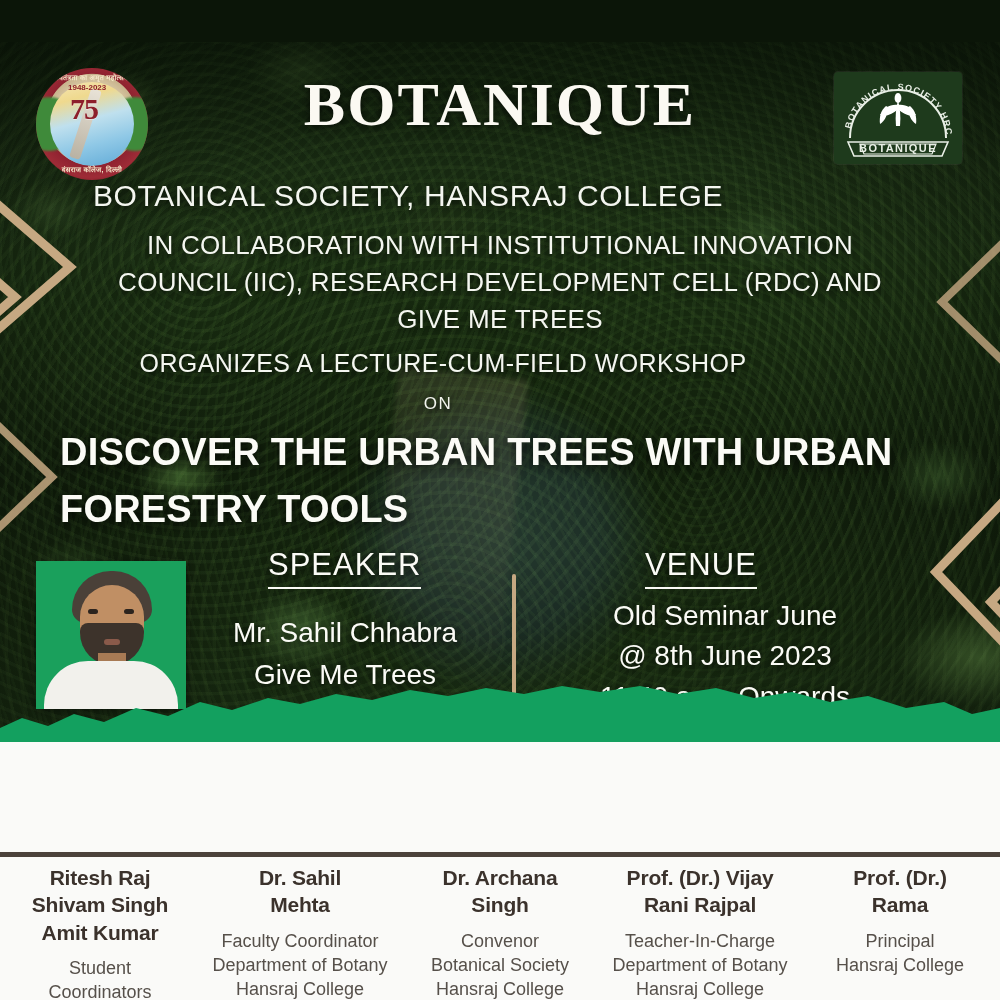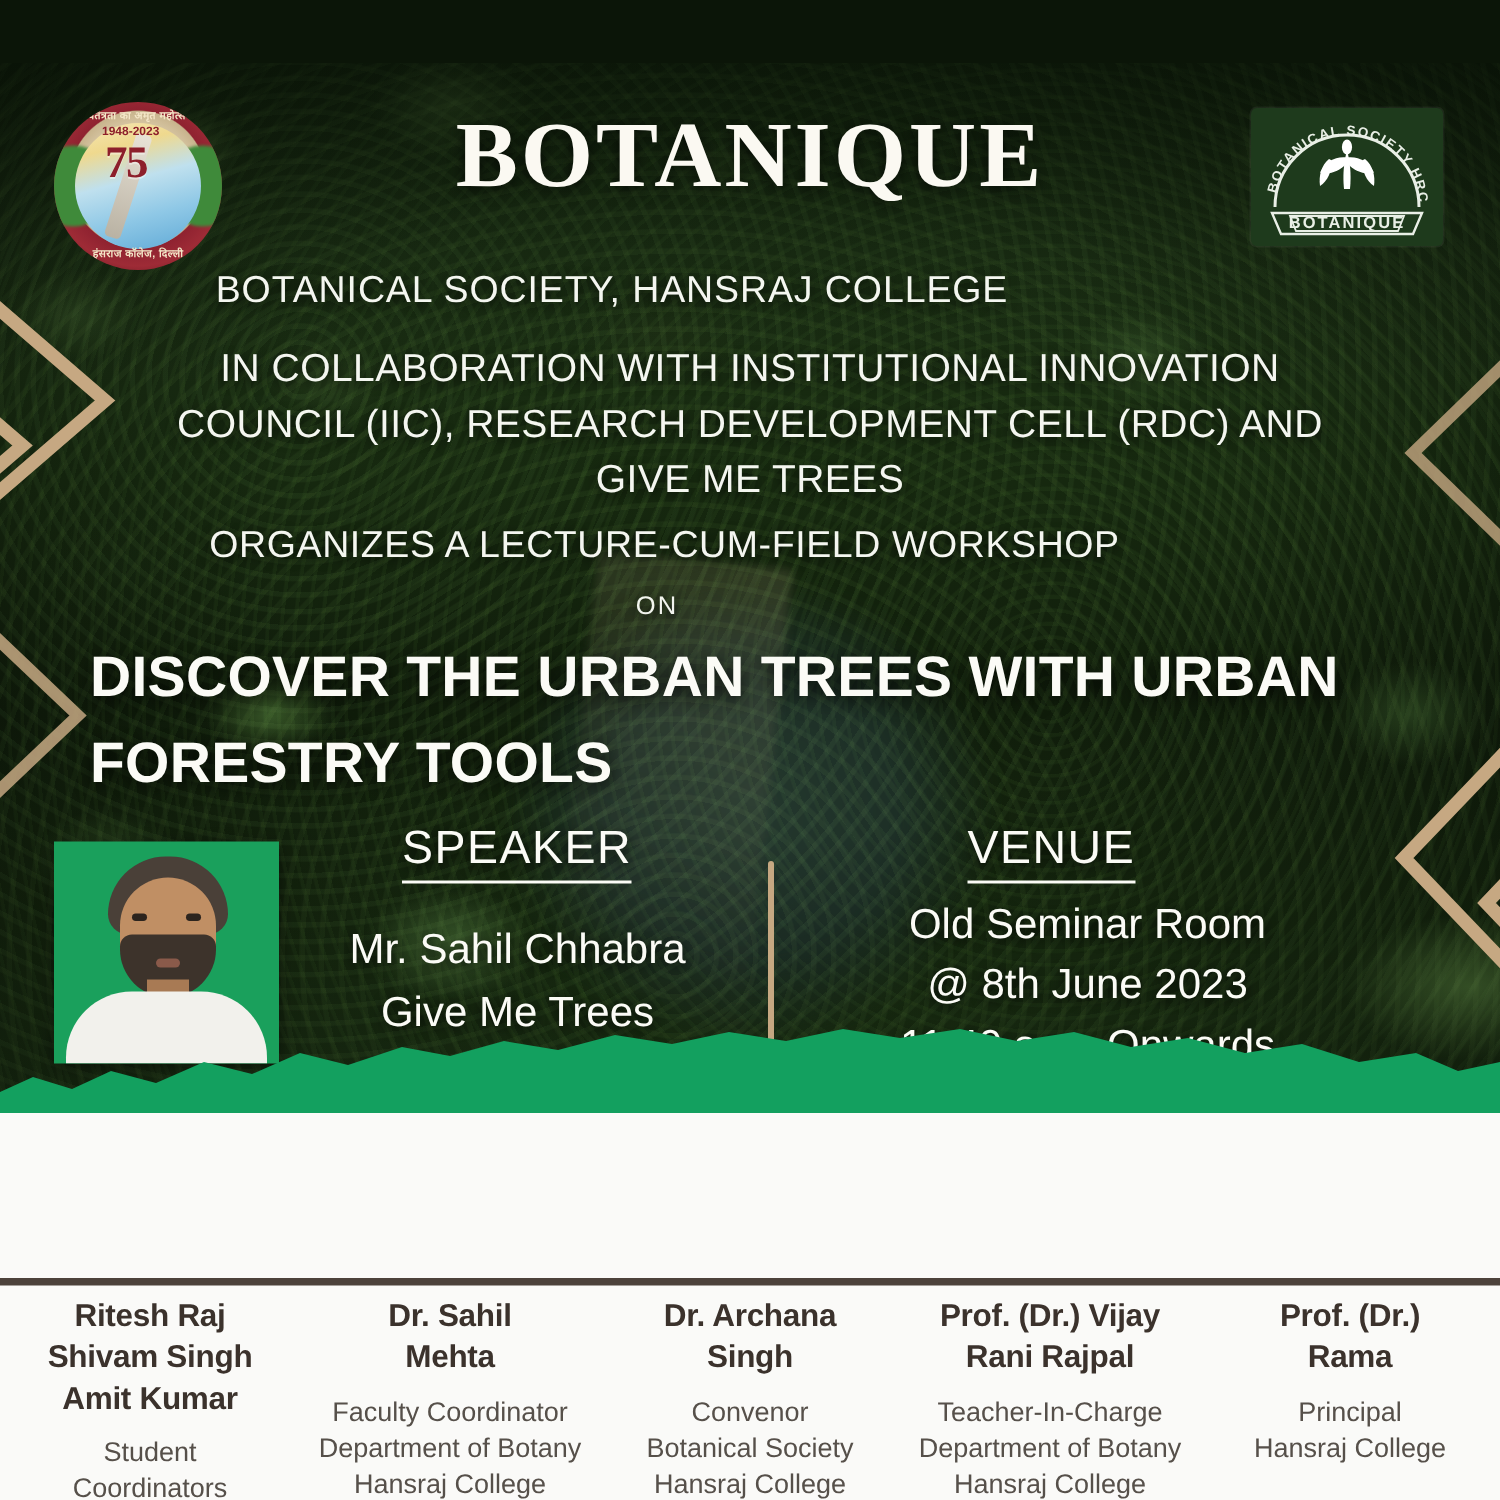--- a/index.html
+++ b/index.html
@@ -113,21 +113,21 @@
 
   
   .title-main {
     position:absolute; left:0; top:30px; width:1000px; text-align:center;
     font-family:"Liberation Serif", serif; font-weight:700; font-size:62px; line-height:1.05;
     color:#fbf9f2; letter-spacing:2px;
     text-shadow:0 2px 10px rgba(0,0,0,.75);
   }
   .subtitle {
     position:absolute; left:0; top:137px; width:816px; text-align:center;
-    font-size:25px; font-weight:400; letter-spacing:.6px; color:#f4f6f0;
+    font-size:30px; font-weight:400; letter-spacing:.6px; color:#f4f6f0;
     text-shadow:0 2px 8px rgba(0,0,0,.8);
   }
   .collab {
     position:absolute; left:90px; top:185px; width:820px; text-align:center;
     font-size:26px; font-weight:400; line-height:1.42; letter-spacing:.3px; color:#f4f6f0;
     text-shadow:0 2px 8px rgba(0,0,0,.8);
   }
   .organizes {
     position:absolute; left:0; top:307px; width:886px; text-align:center;
     font-size:25px; font-weight:400; letter-spacing:.4px; color:#f4f6f0;
@@ -280,21 +280,21 @@
   <div class="col-head speaker-head">SPEAKER</div>
   <div class="col-head venue-head">VENUE</div>
   <div class="vdiv"></div>
 
   <div class="speaker-body">
     <div>Mr. Sahil Chhabra</div>
     <div>Give Me Trees</div>
   </div>
 
   <div class="venue-body">
-    <div>Old Seminar Room</div>
+    <div>Old Seminar June</div>
     <div>@ 8th June 2023</div>
     <div>11:40 a.m. Onwards</div>
   </div>
 
   <div class="photo">
     <div class="hair"></div>
     <div class="face"></div>
     <div class="eyeL"></div>
     <div class="eyeR"></div>
     <div class="beard"></div>

